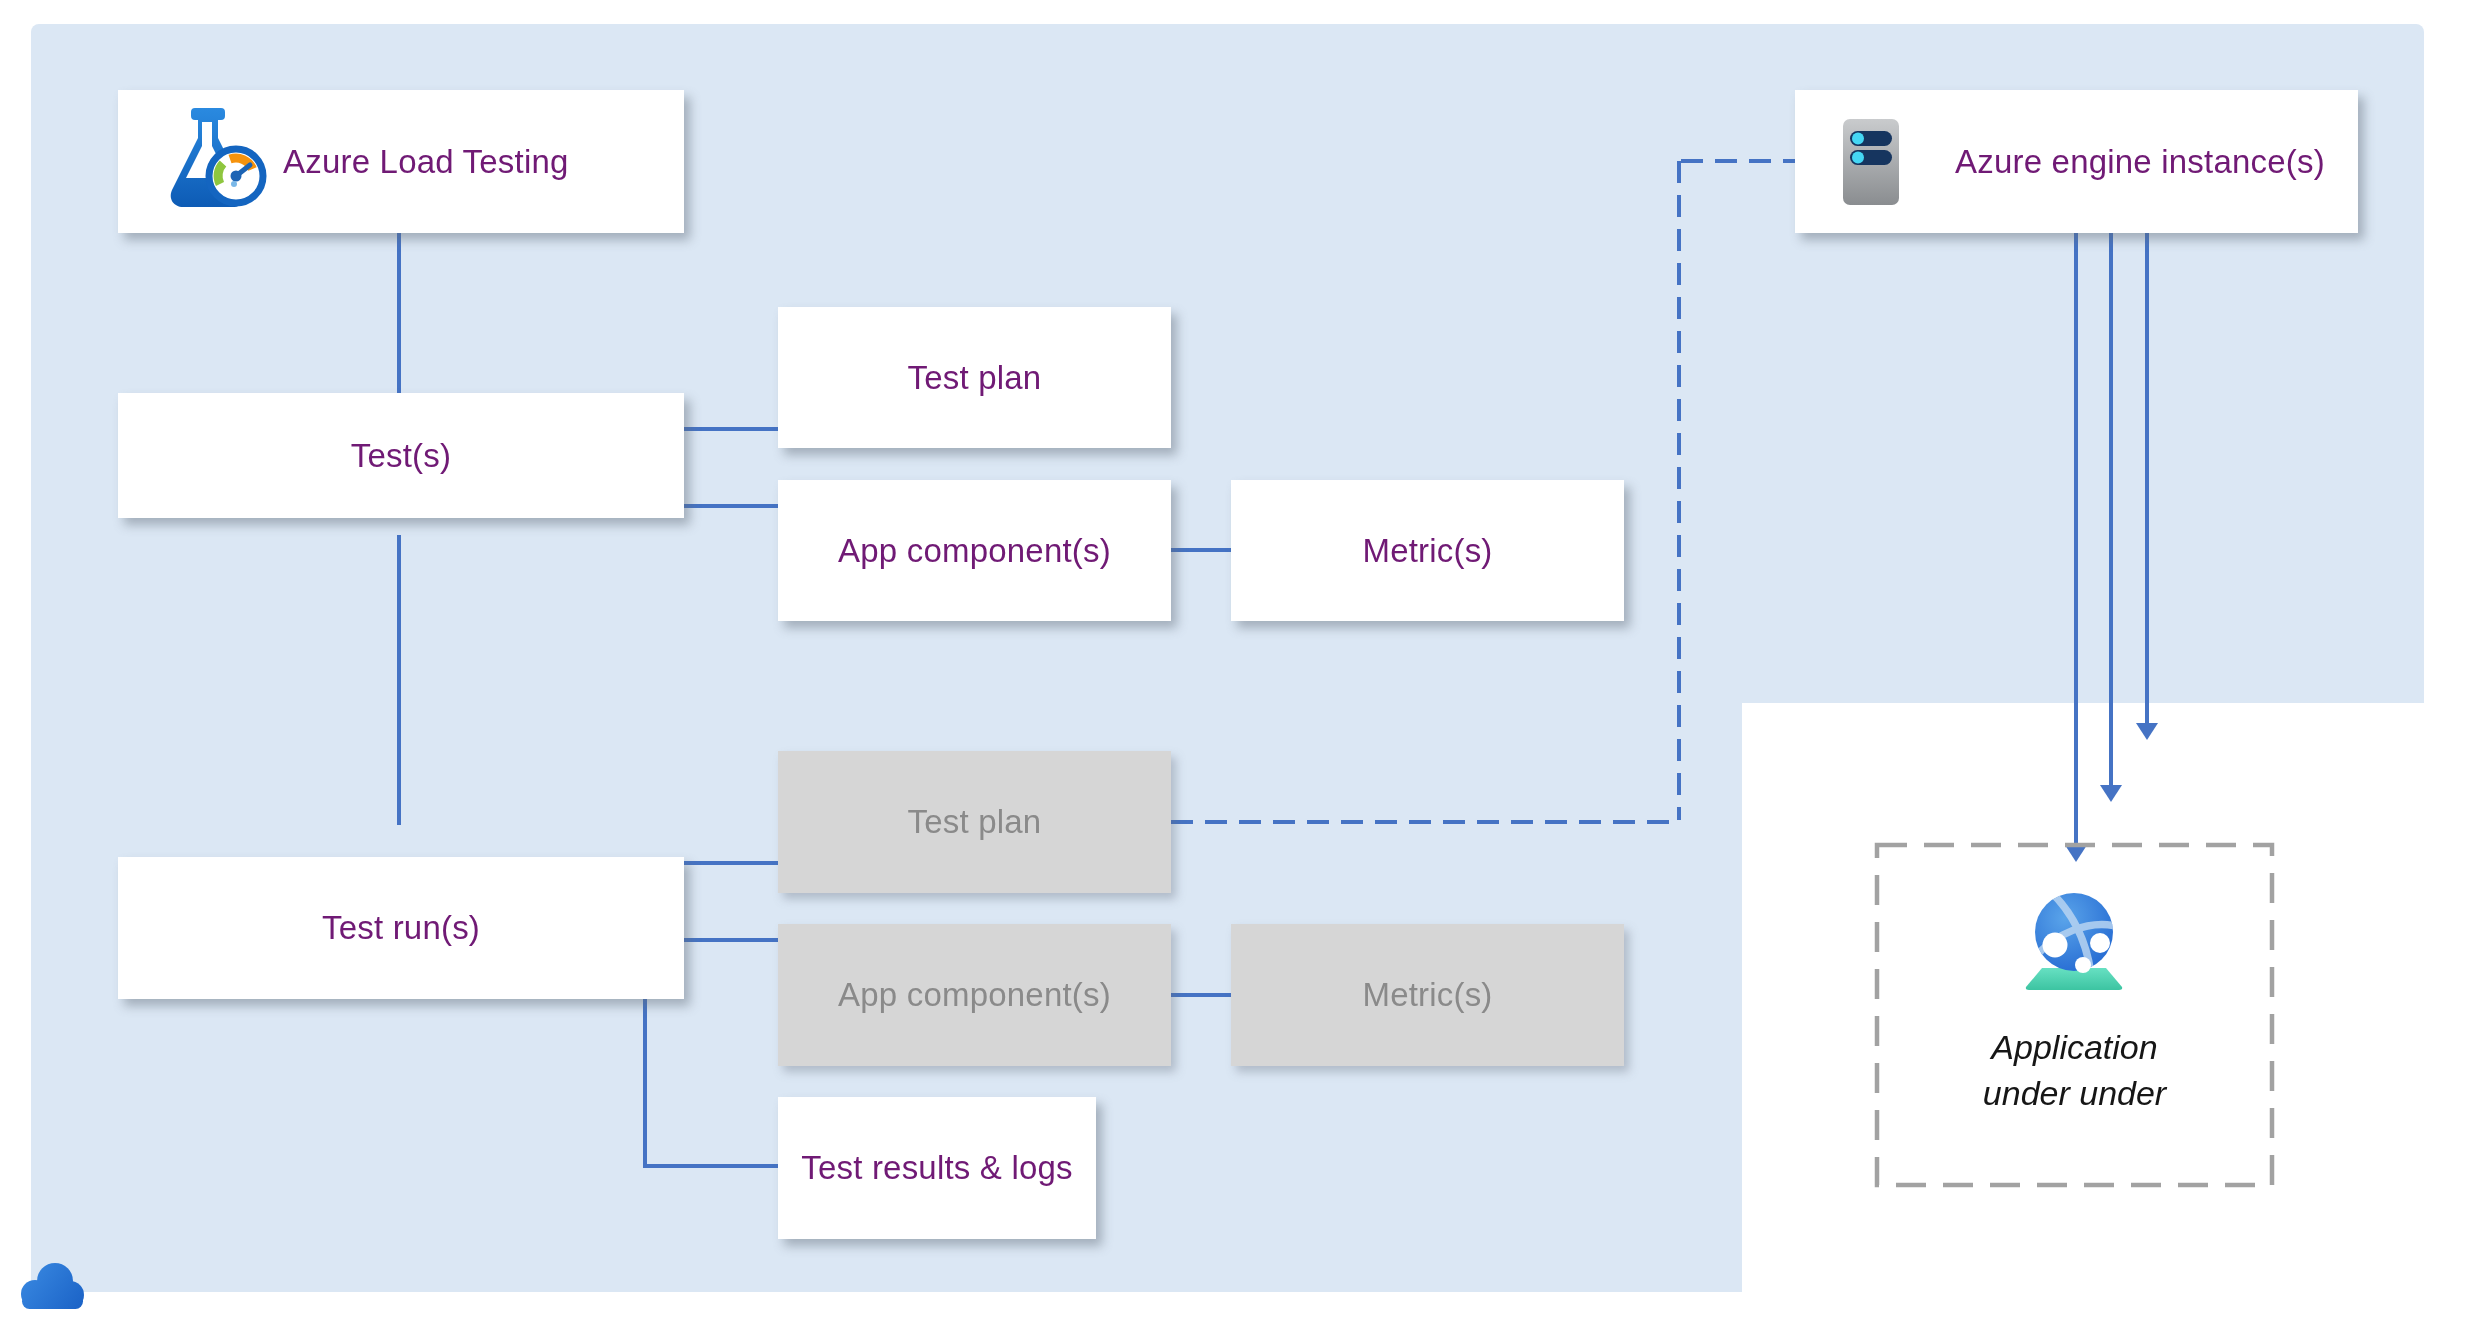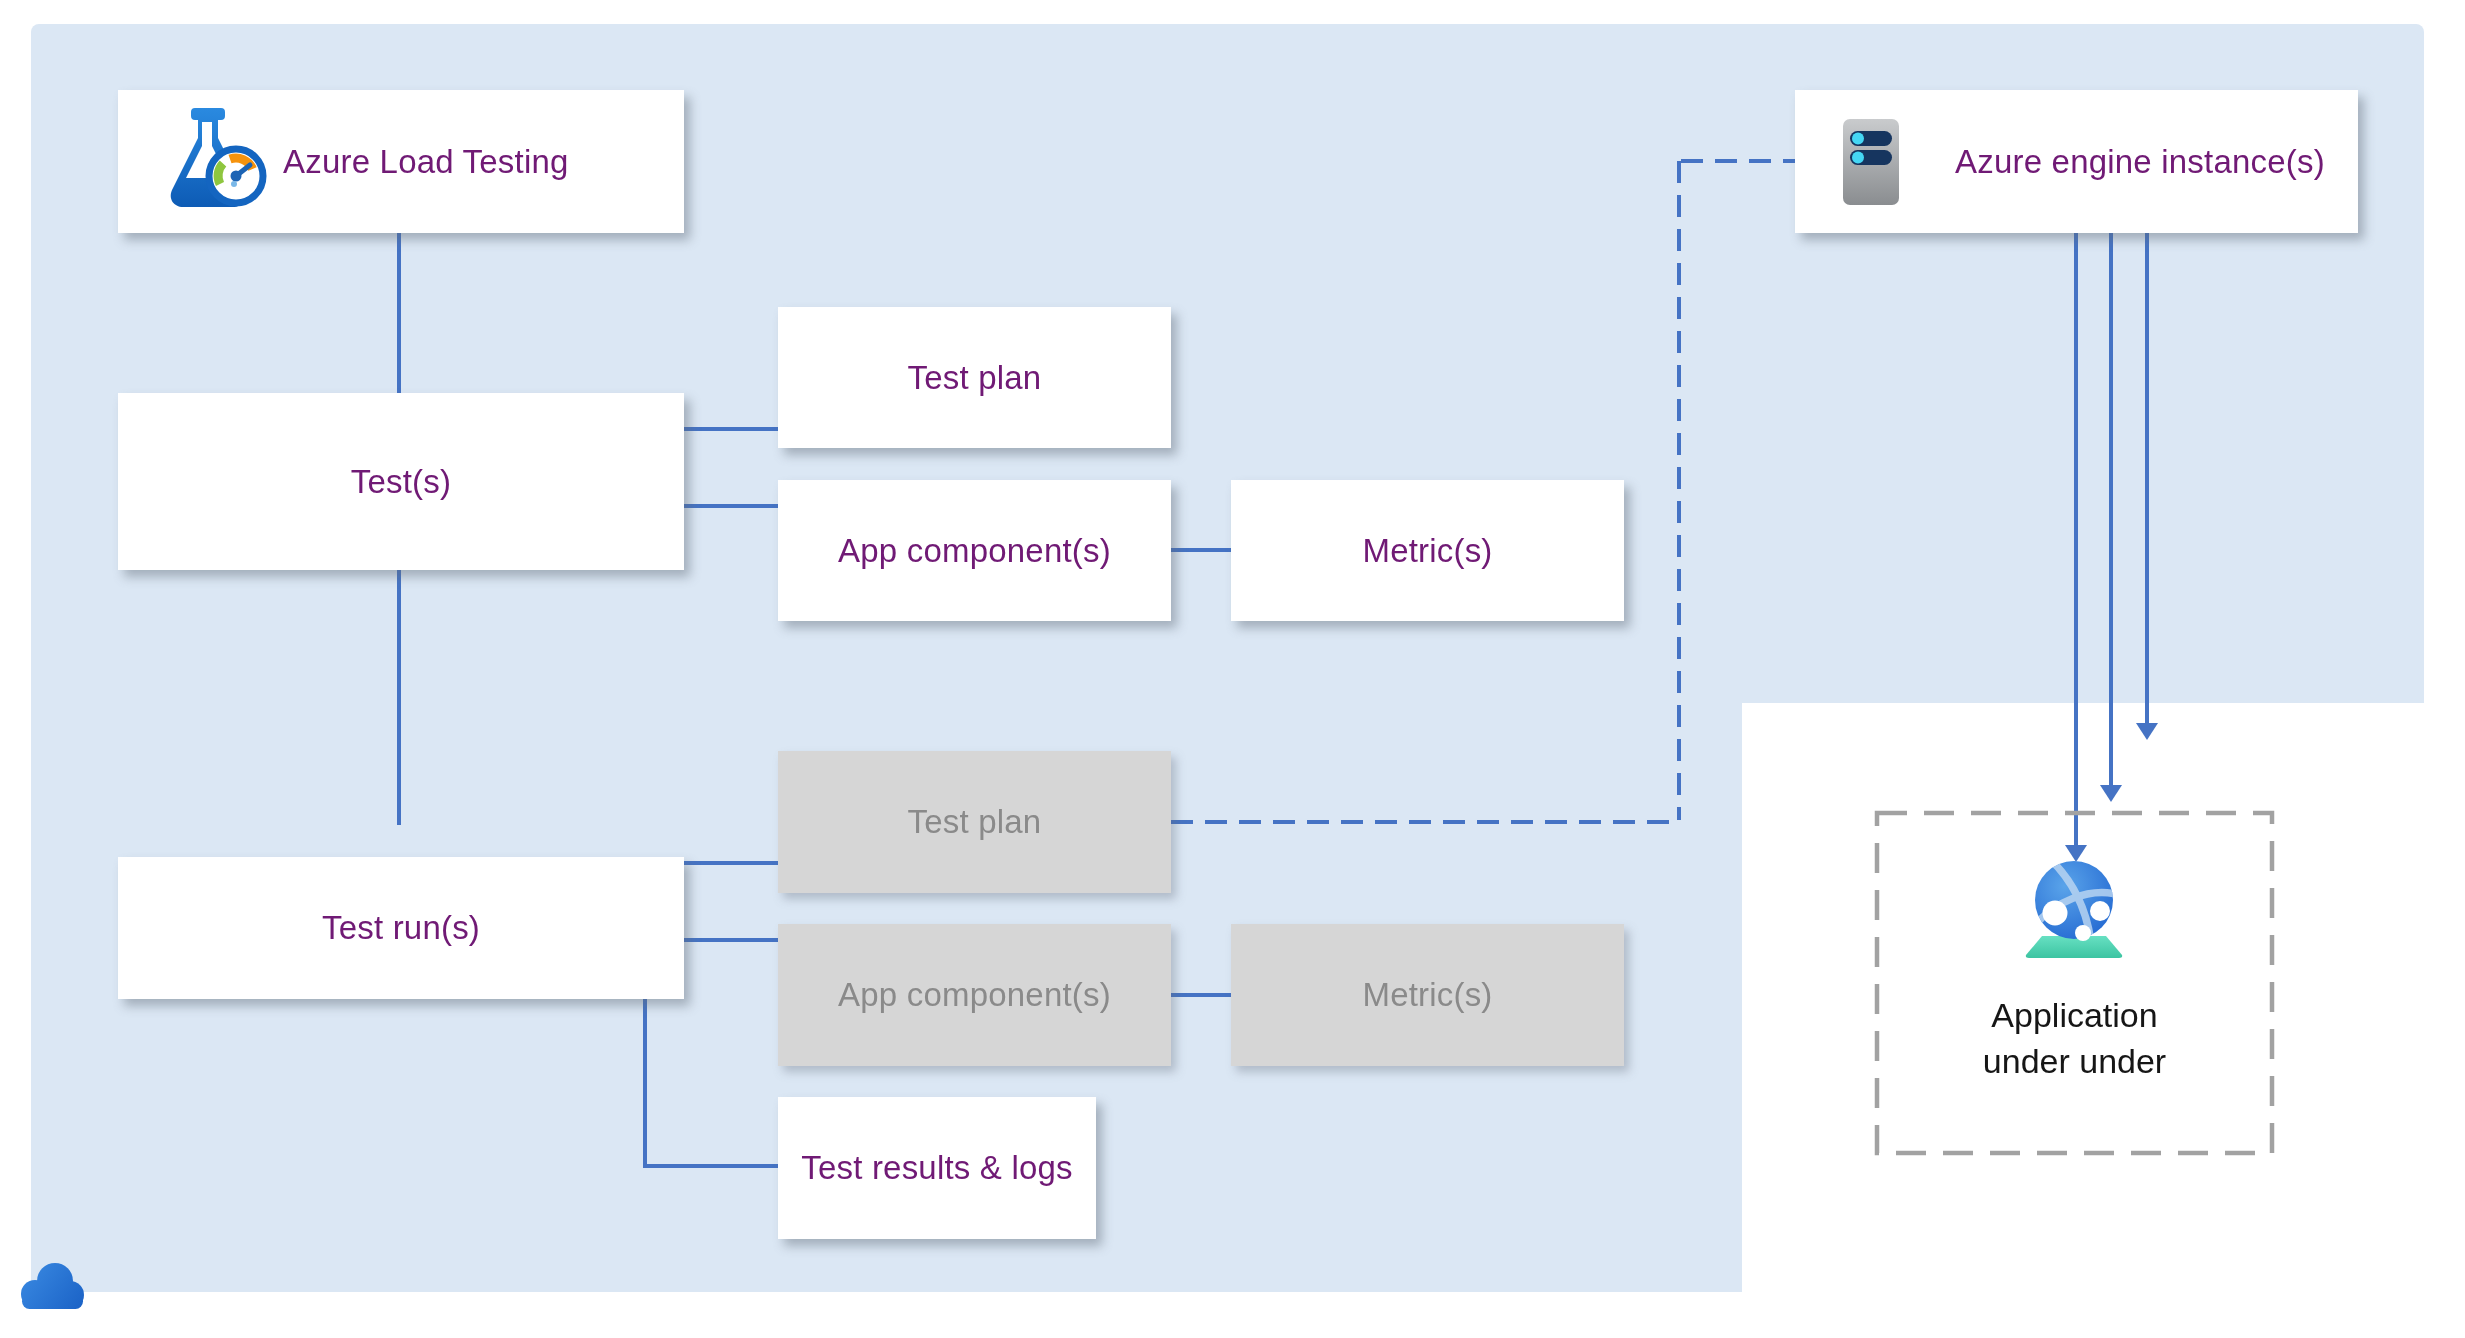--- a/index.html
+++ b/index.html
@@ -29,22 +29,23 @@
   .hline{position:absolute;height:4px;background:#4573c4;}
   .vline{position:absolute;width:4px;background:#4573c4;}
   .hdash{position:absolute;height:4px;
     background:repeating-linear-gradient(90deg,#4573c4 0 22px,rgba(0,0,0,0) 22px 34px);}
   .vdash{position:absolute;width:4px;
     background:repeating-linear-gradient(180deg,#4573c4 0 22px,rgba(0,0,0,0) 22px 34px);}
   .ahead{position:absolute;width:0;height:0;
     border-left:11px solid transparent;border-right:11px solid transparent;
     border-top:17px solid #4573c4;}
   .aut{
-    position:absolute;left:1874px;top:810px;width:401px;height:346px;
+    position:absolute;left:1874px;top:842px;width:401px;height:346px;
     background:transparent;
+    font-style:italic;
   }
   .aut .frame{position:absolute;left:0;top:0;width:100%;height:100%;}
   .aut .globe{position:absolute;left:120px;top:44px;}
   .aut .caption{
     position:absolute;left:0;top:182px;width:100%;text-align:center;
     font-size:34px;color:#161616;line-height:46px;
   }
   .cloud{position:absolute;left:14px;top:1256px;}
   .icon-abs{position:absolute;}
 </style>
@@ -110,21 +111,21 @@
       </defs>
       <rect x="0" y="0" width="56" height="86" rx="7" fill="url(#srvG)"></rect>
       <rect x="7" y="12" width="42" height="15" rx="7.5" fill="#16355f"></rect>
       <circle cx="15" cy="19.5" r="6" fill="#45d7f4"></circle>
       <rect x="7" y="31" width="42" height="15" rx="7.5" fill="#16355f"></rect>
       <circle cx="15" cy="38.5" r="6" fill="#45d7f4"></circle>
     </svg>
     <span class="lbl">Azure engine instance(s)</span>
   </div>
 
-  <div class="box" style="left:118px;top:393px;width:566px;height:177px;text-align:right;">
+  <div class="box" style="left:118px;top:393px;width:566px;height:125px;text-align:right;">
     <span class="lbl">Test(s)</span>
   </div>
 
   <div class="box" style="left:118px;top:857px;width:566px;height:142px;">
     <span class="lbl">Test run(s)</span>
   </div>
 
   <div class="box" style="left:778px;top:307px;width:393px;height:141px;">
     <span class="lbl">Test plan</span>
   </div>

